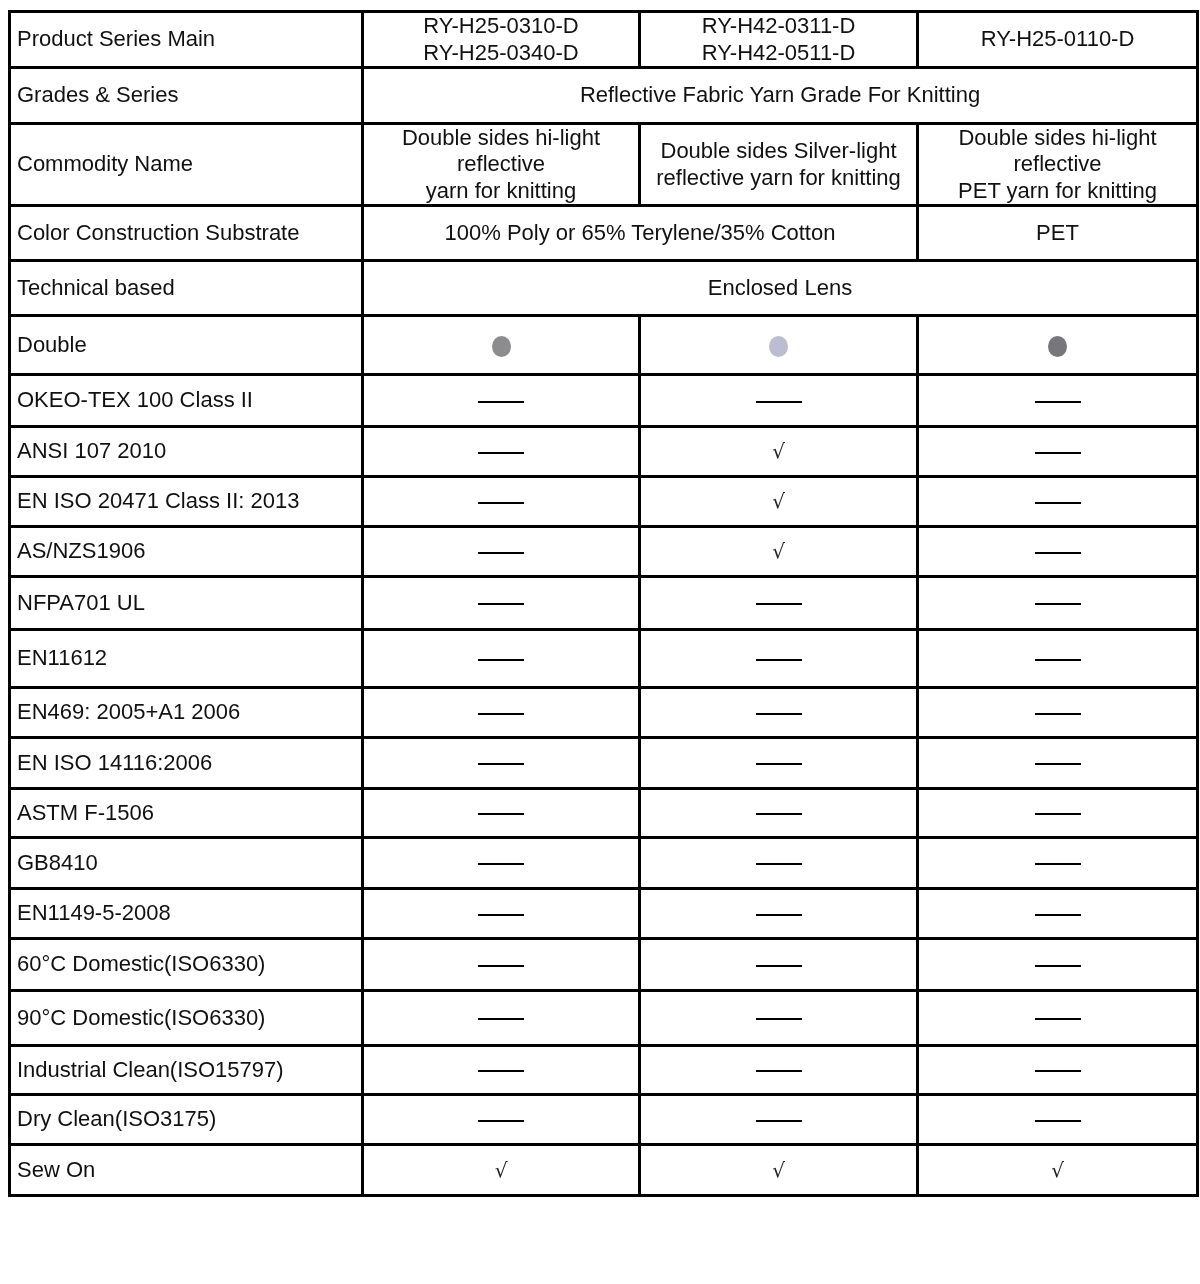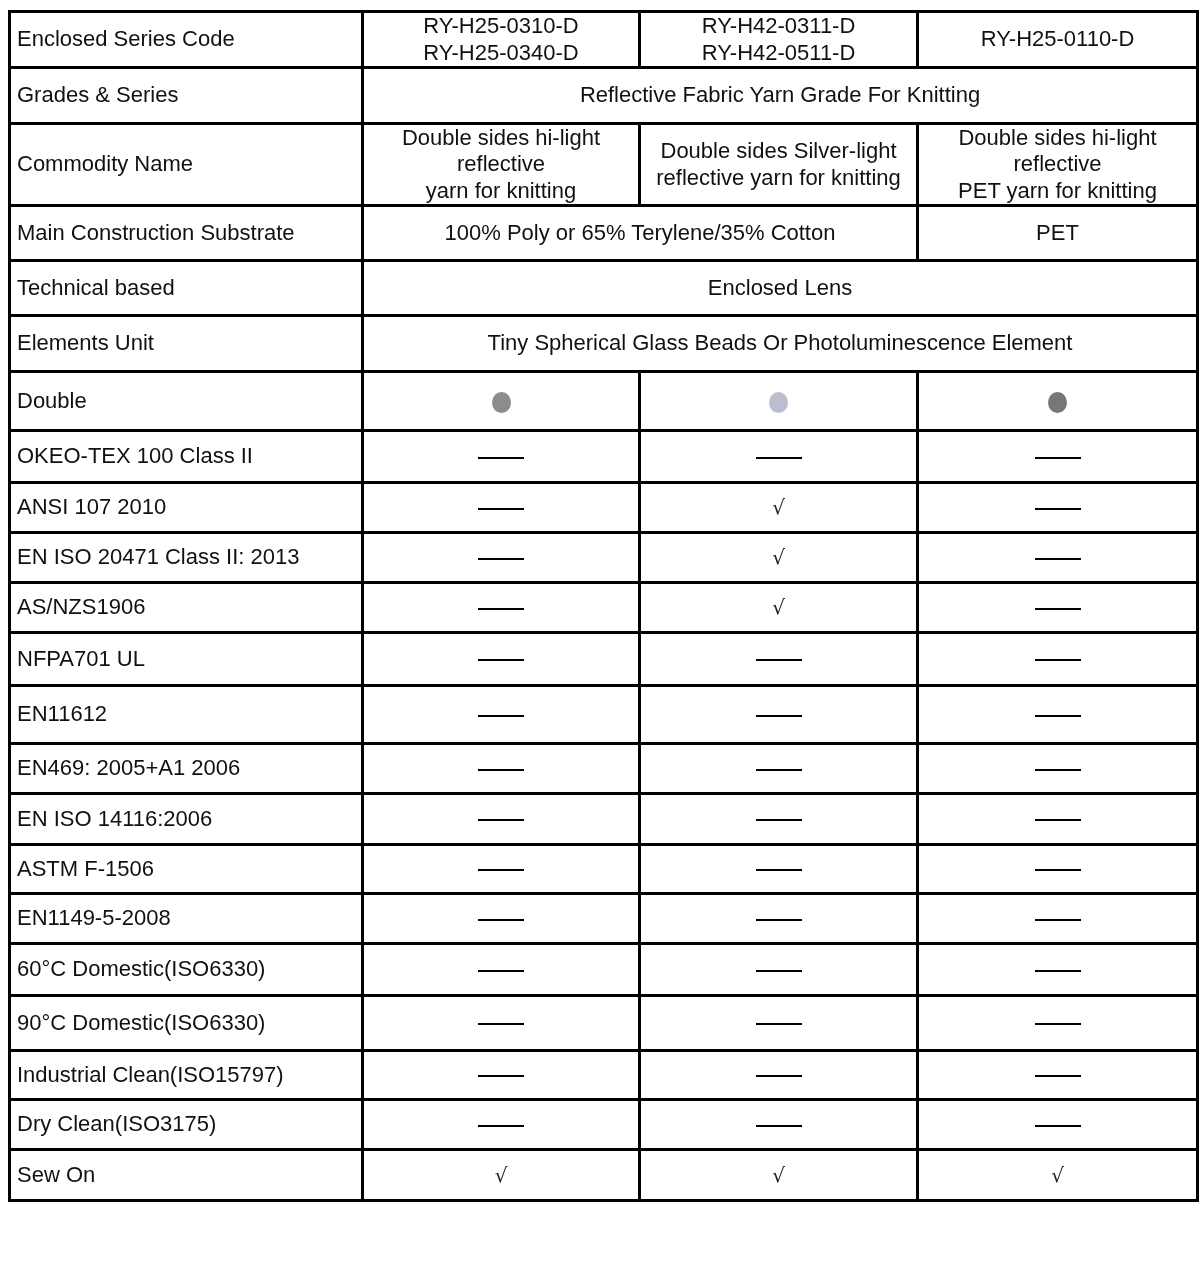--- a/index.html
+++ b/index.html
@@ -35,21 +35,21 @@
 
 <table class="spec">
   <colgroup>
     <col style="width:353px">
     <col style="width:277px">
     <col style="width:278px">
     <col style="width:280px">
   </colgroup>
   <tbody id="spec-body">
     <tr style="height:56px">
-      <td class="label">Enclosed Series Code</td>
+      <td class="label">Product Series Main</td>
       <td class="codes">
         <div>RY-H25-0310-D</div>
         <div>RY-H25-0340-D</div>
       </td>
       <td class="codes">
         <div>RY-H42-0311-D</div>
         <div>RY-H42-0511-D</div>
       </td>
       <td class="codes">
         <div>RY-H25-0110-D</div>
@@ -68,31 +68,27 @@
       <td class="small">
         <div>Double sides Silver-light</div>
         <div>reflective yarn for knitting</div>
       </td>
       <td class="small">
         <div>Double sides hi-light reflective</div>
         <div>PET yarn for knitting</div>
       </td>
     </tr>
     <tr style="height:55px">
-      <td class="label">Main Construction Substrate</td>
+      <td class="label">Color Construction Substrate</td>
       <td colspan="2">100% Poly or 65% Terylene/35% Cotton</td>
       <td>PET</td>
     </tr>
     <tr style="height:55px">
       <td class="label">Technical based</td>
       <td colspan="3">Enclosed Lens</td>
-    </tr>
-    <tr style="height:56px">
-      <td class="label">Elements Unit</td>
-      <td colspan="3">Tiny Spherical Glass Beads Or Photoluminescence Element</td>
     </tr>
     <tr style="height:59px">
       <td class="label">Double</td>
       <td><span class="dot" style="background: rgb(140, 139, 141);"></span></td>
       <td><span class="dot" style="background: rgb(189, 189, 209);"></span></td>
       <td><span class="dot" style="background: rgb(119, 118, 122);"></span></td>
     </tr>
   <tr style="height: 52px;">
         <td class="label">OKEO-TEX 100 Class II</td>
         <td><span class="dash"></span></td>
@@ -140,20 +136,26 @@
         <td><span class="dash"></span></td>
         <td><span class="dash"></span></td>
         <td><span class="dash"></span></td>
       </tr>
       <tr style="height: 49px;">
         <td class="label">ASTM F-1506</td>
         <td><span class="dash"></span></td>
         <td><span class="dash"></span></td>
         <td><span class="dash"></span></td>
       </tr>
+      <tr style="height: 51px;">
+        <td class="label">GB8410</td>
+        <td><span class="dash"></span></td>
+        <td><span class="dash"></span></td>
+        <td><span class="dash"></span></td>
+      </tr>
       <tr style="height: 50px;">
         <td class="label">EN1149-5-2008</td>
         <td><span class="dash"></span></td>
         <td><span class="dash"></span></td>
         <td><span class="dash"></span></td>
       </tr>
       <tr style="height: 52px;">
         <td class="label">60°C Domestic(ISO6330)</td>
         <td><span class="dash"></span></td>
         <td><span class="dash"></span></td>

